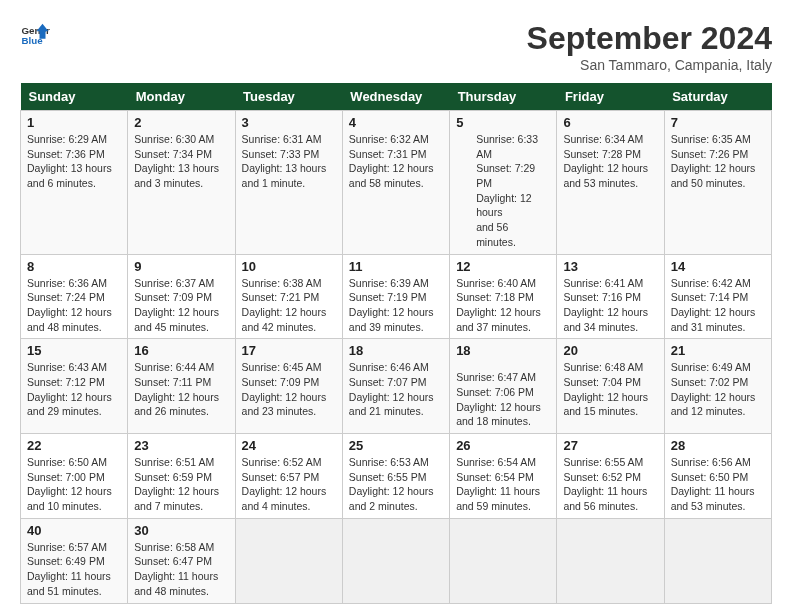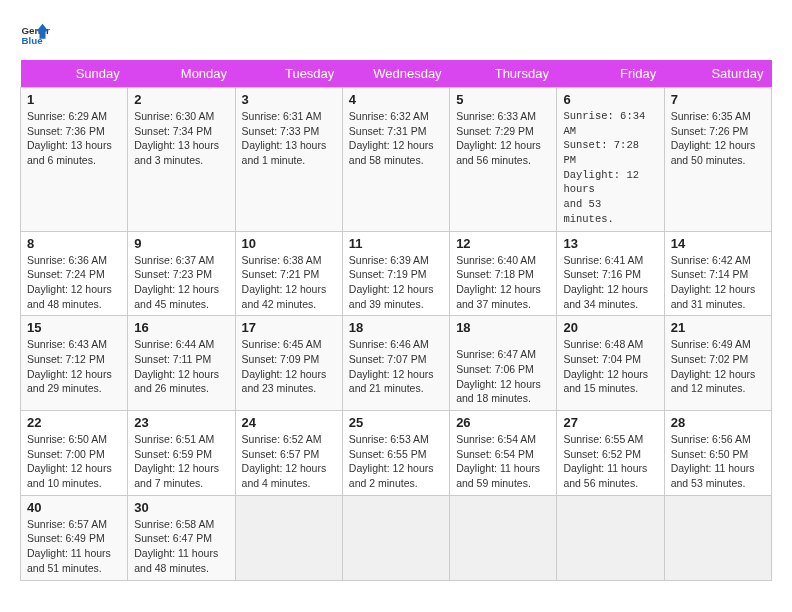--- a/index.html
+++ b/index.html
@@ -36,26 +36,26 @@
     .location {
       font-size: 14px;
       color: #555;
     }
     table {
       width: 100%;
       border-collapse: collapse;
       font-size: 11px;
     }
     thead tr th {
-      background-color: #d946ef;
+      background-color: #14532d;
       color: white;
-      text-align: right;
+      text-align: left;
       padding: 6px 8px;
       font-size: 13px;
-      font-weight: normal;
+      font-weight: bold;
     }
     tbody tr td {
       border: 1px solid #ccc;
       vertical-align: top;
       padding: 4px 6px;
       width: 14.28%;
       height: 80px;
       background: #fff;
     }
     tbody tr:nth-child(odd) td {
@@ -80,20 +80,24 @@
 </head>
 <body>
 
 <div class="header">
   <div class="logo">
     <svg class="logo-icon" viewBox="0 0 40 40" xmlns="http://www.w3.org/2000/svg">
       <text x="2" y="18" font-size="13" font-weight="bold" fill="#333">General</text>
       <text x="2" y="32" font-size="13" font-weight="bold" fill="#1a6bbf">Blue</text>
       <polygon points="30,5 38,15 34,15 34,25 26,25 26,15 22,15" fill="#1a6bbf"></polygon>
     </svg>
+  </div>
+  <div class="title-block">
+    <div class="month-title">September 2024</div>
+    <div class="location">San Tammaro, Campania, Italy</div>
   </div>
 </div>
 
 <table>
   <thead>
     <tr id="weekday-header">
     <th>Sunday</th>
         <th>Monday</th>
         <th>Tuesday</th>
         <th>Wednesday</th>
@@ -127,28 +131,28 @@
         </td>
         <td>
           <span class="day-num">4</span>
           <div class="day-detail" style="white-space: pre-line;">Sunrise: 6:32 AM
 Sunset: 7:31 PM
 Daylight: 12 hours
 and 58 minutes.</div>
         </td>
         <td>
           <span class="day-num">5</span>
-          <div class="day-detail" style="white-space: pre-line;">Sunrise: 6:33 AM
+          <div class="day-detail" style="white-space: pre-line; margin-left: 20px;">Sunrise: 6:33 AM
 Sunset: 7:29 PM
 Daylight: 12 hours
 and 56 minutes.</div>
         </td>
         <td>
           <span class="day-num">6</span>
-          <div class="day-detail" style="white-space: pre-line; font-family: Liberation Mono, monospace;">Sunrise: 6:34 AM
+          <div class="day-detail" style="white-space: pre-line;">Sunrise: 6:34 AM
 Sunset: 7:28 PM
 Daylight: 12 hours
 and 53 minutes.</div>
         </td>
         <td>
           <span class="day-num">7</span>
           <div class="day-detail" style="white-space: pre-line;">Sunrise: 6:35 AM
 Sunset: 7:26 PM
 Daylight: 12 hours
 and 50 minutes.</div>
@@ -158,21 +162,21 @@
         <td>
           <span class="day-num">8</span>
           <div class="day-detail" style="white-space: pre-line;">Sunrise: 6:36 AM
 Sunset: 7:24 PM
 Daylight: 12 hours
 and 48 minutes.</div>
         </td>
         <td>
           <span class="day-num">9</span>
           <div class="day-detail" style="white-space: pre-line;">Sunrise: 6:37 AM
-Sunset: 7:23 PM
+Sunset: 7:09 PM
 Daylight: 12 hours
 and 45 minutes.</div>
         </td>
         <td>
           <span class="day-num">10</span>
           <div class="day-detail" style="white-space: pre-line;">Sunrise: 6:38 AM
 Sunset: 7:21 PM
 Daylight: 12 hours
 and 42 minutes.</div>
         </td>

